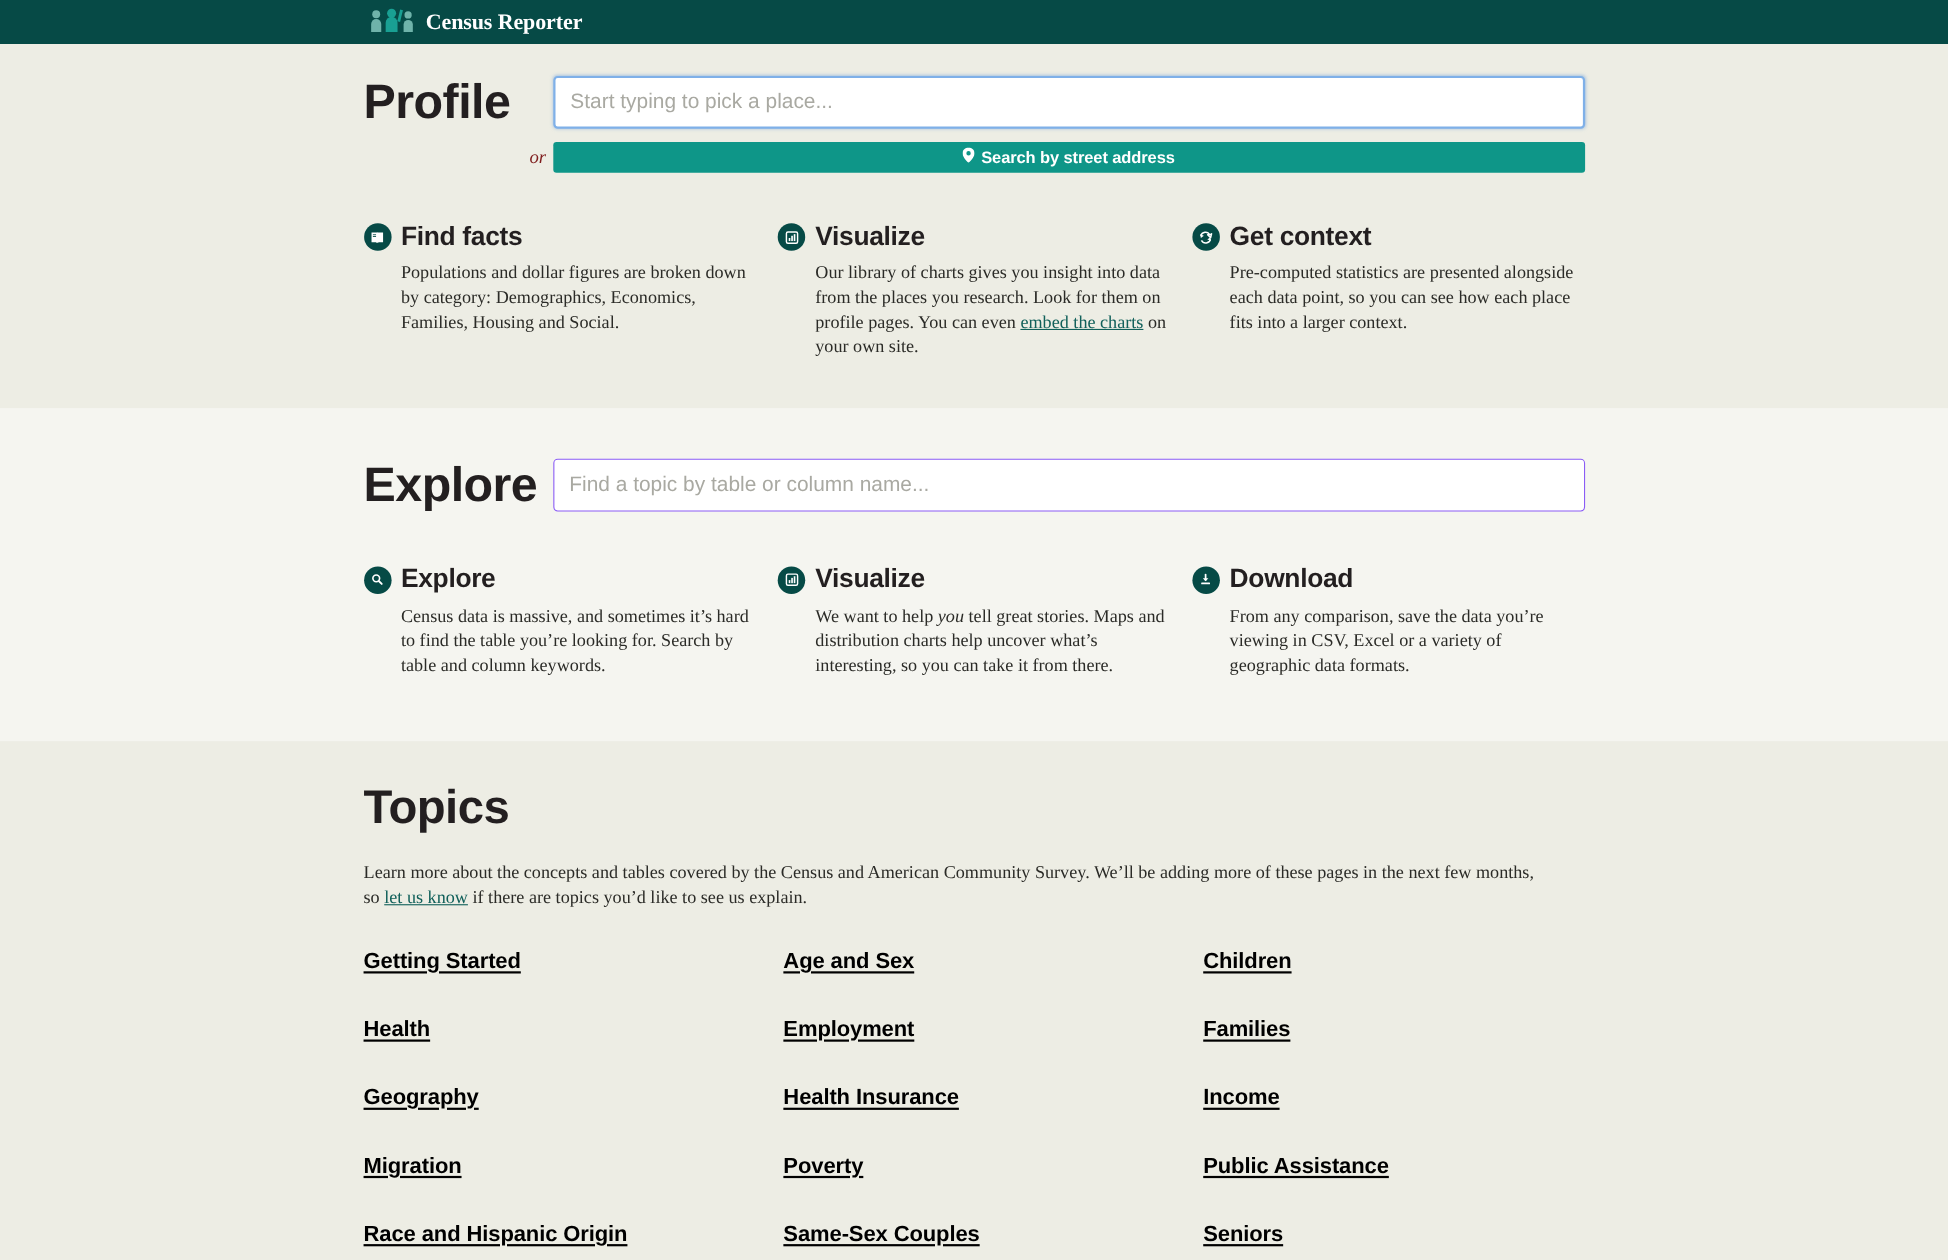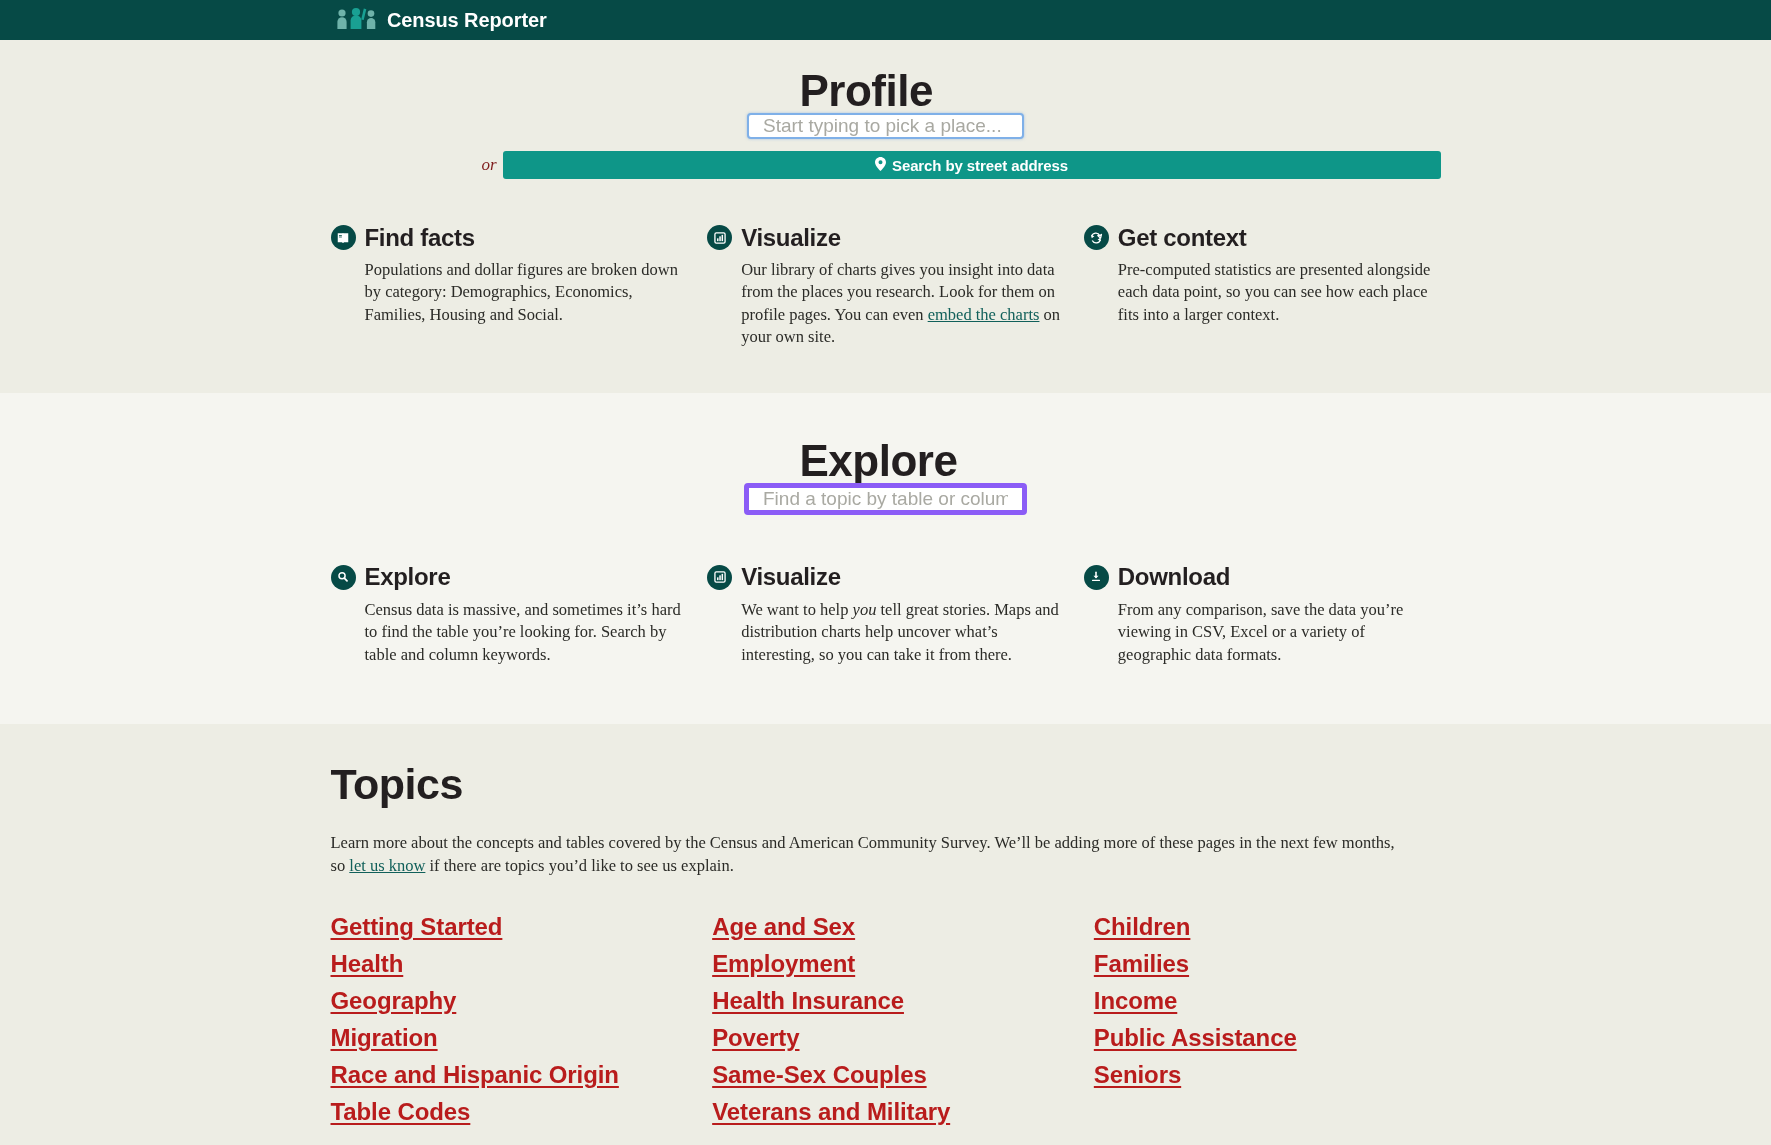--- a/index.html
+++ b/index.html
@@ -22,51 +22,51 @@
     margin-left:336px;
     display:flex; align-items:center; gap:11px;
     text-decoration:none;
   }
   .brand-logo { display:block; }
   .brand-name {
     color:#FFFFFF;
     font-size:20px;
     font-weight:600;
     letter-spacing:-0.1px;
-    font-family:Liberation Sans, sans-serif;
+    font-family:Liberation Serif, serif;
   }
 
   
   .section { width:100%; }
   .sec-profile { background:#EDEDE4; padding-top:29px; padding-bottom:44px; }
   .sec-explore { background:#F5F5F0; padding-top:46px; padding-bottom:58px; }
   .sec-topics  { background:#EDEDE4; padding-top:39px; padding-bottom:60px; }
   .inner { width:1110px; margin:0 auto; }
 
   
-  .search-row { display:flex; align-items:center;flex-direction:column; }
+  .search-row { display:flex; align-items:center; }
   .big-title {
     font-family:"Liberation Sans Narrow","Liberation Sans", sans-serif;
     font-weight:700;
     font-size:44px;
     line-height:1;
     color:#231F20;
     letter-spacing:-0.5px;
     width:172px;
     flex:none;
   }
   .search-input {
     flex:1;
     height:48px;
     font-size:19px;
     color:#999;
     padding:0 14px;
     font-family:"Liberation Sans", sans-serif;
     background:#FFFFFF;
-    border:5px solid #8b5cf6;
+    border:1px solid #8b5cf6;
     border-radius:4px;
     outline:none;
   }
   .search-input.focused {
     border:2px solid #7FB0E8;
     box-shadow:0 0 3px rgba(110,160,220,0.55);
   }
   .search-input::placeholder { color:#A9A9A2; opacity:1; }
 
   .or-row { display:flex; align-items:center; margin-top:12px; }
@@ -155,26 +155,26 @@
     grid-template-columns:repeat(3, 1fr);
     column-gap:35px;
     row-gap:0;
   }
   .topics-col { display:flex; flex-direction:column; }
   .topic-link {
     display:inline-block;
     width:fit-content;
     font-family:"Liberation Sans Narrow","Liberation Sans", sans-serif;
     font-weight:700;
-    font-size:24px;
+    font-size:20px;
     letter-spacing:-0.1px;
-    color:#b91c1c;
+    color:#000000;
     text-decoration:underline;
     text-underline-offset:3px;
-    margin-bottom:9px;
+    margin-bottom:39px;
     cursor:pointer;
   }
 </style>
 </head>
 <body>
 
 <div class="page">
 
   <div class="header">
     <a class="brand" href="#">

